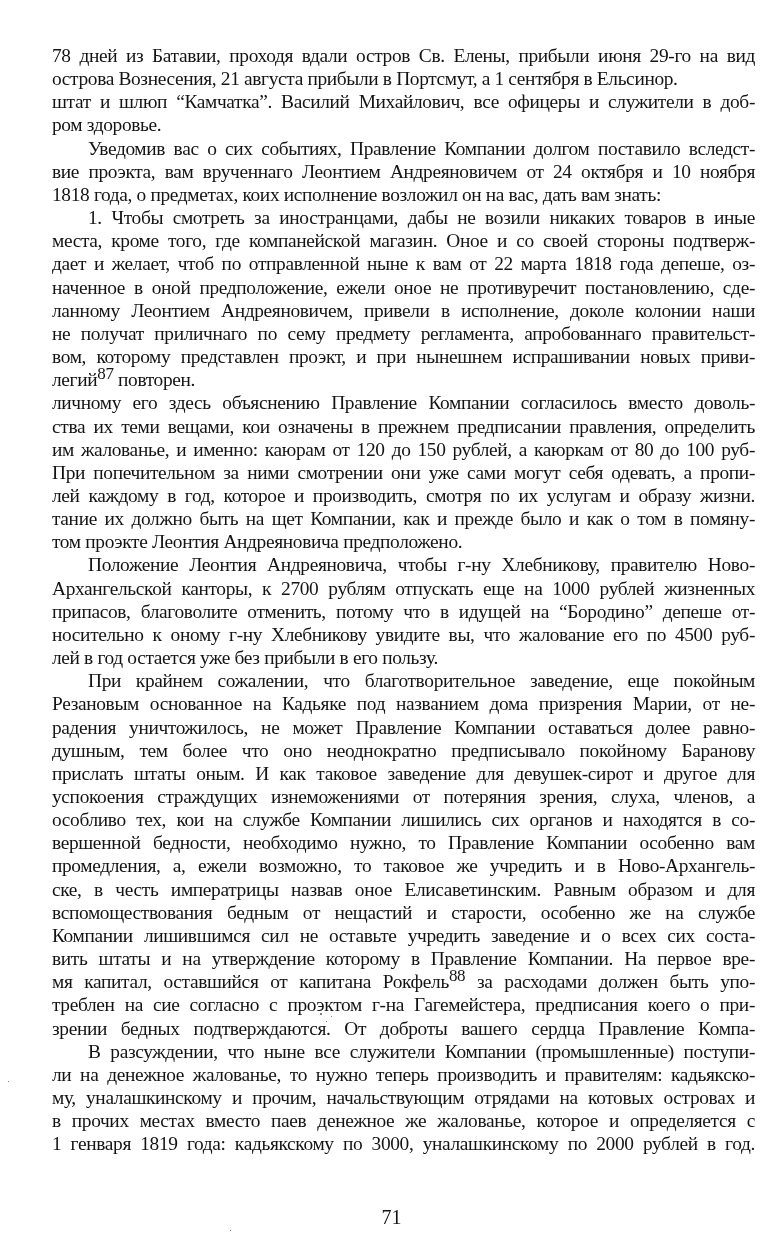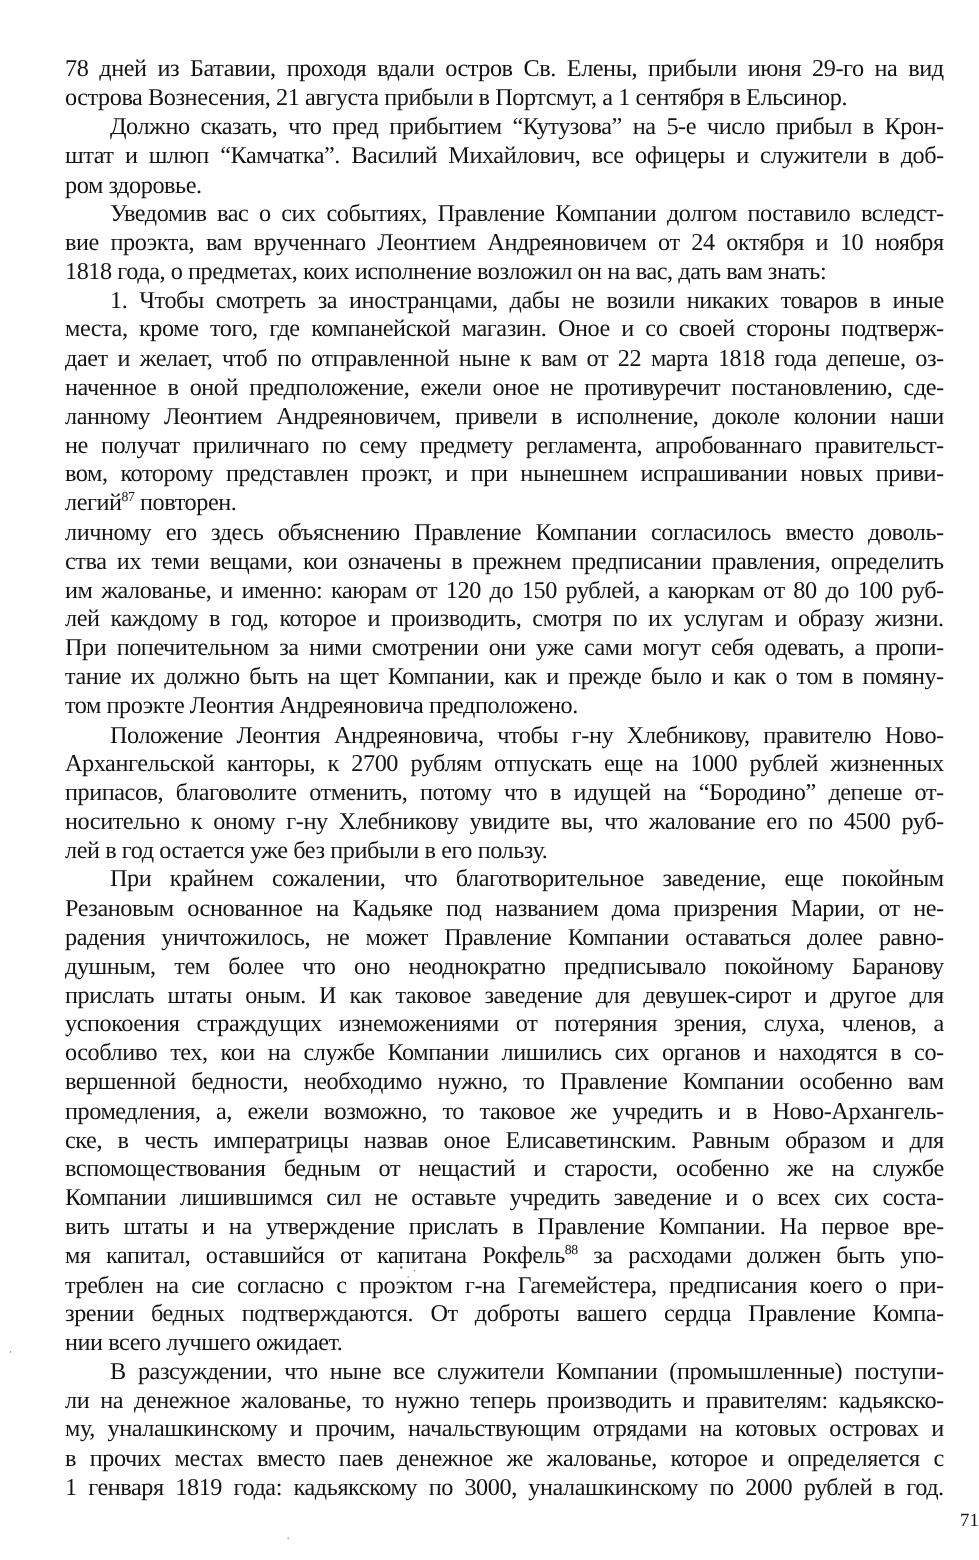--- a/index.html
+++ b/index.html
@@ -38,53 +38,52 @@
       text-align: justify;
       text-align-last: justify;
     }
     .para .line.last {
       text-align-last: left;
     }
     .para .line.first-indent {
       padding-left: 36px;
     }
     sup {
-      font-size: 11px;
+      font-size: 17px;
       line-height: 0;
       vertical-align: 7px;
       margin-top: 20px;
     }
     .page-number {
       position: absolute;
       left: 0;
       width: 783px;
       top: 1205px;
-      text-align: right;
-      font-size: 15px;
+      text-align: center;
+      font-size: 20px;
       line-height: 24px;
     }
     .speck {
       position: absolute;
       width: 2px;
       height: 2px;
       background: #555;
       border-radius: 50%;
     }
   </style>
 </head>
 <body>
 
 <div class="page">
   <div id="text-body">
       <div class="para">
         <span class="line">78 дней из Батавии, проходя вдали остров Св. Елены, прибыли июня 29-го на вид</span>
         <span class="line last">острова Вознесения, 21 августа прибыли в Портсмут, а 1 сентября в Ельсинор.</span>
       </div>
       <div class="para">
-        <span class="line first-indent">Должно сказать, что пред прибытием “Кутузова” на 5-е число прибыл в Крон-</span>
         <span class="line">штат и шлюп “Камчатка”. Василий Михайлович, все офицеры и служители в доб-</span>
         <span class="line last">ром здоровье.</span>
       </div>
       <div class="para">
         <span class="line first-indent">Уведомив вас о сих событиях, Правление Компании долгом поставило вследст-</span>
         <span class="line">вие проэкта, вам врученнаго Леонтием Андреяновичем от 24 октября и 10 ноября</span>
         <span class="line last">1818 года, о предметах, коих исполнение возложил он на вас, дать вам знать:</span>
       </div>
       <div class="para">
         <span class="line first-indent">1. Чтобы смотреть за иностранцами, дабы не возили никаких товаров в иные</span>
@@ -93,22 +92,22 @@
         <span class="line">наченное в оной предположение, ежели оное не противуречит постановлению, сде-</span>
         <span class="line">ланному Леонтием Андреяновичем, привели в исполнение, доколе колонии наши</span>
         <span class="line">не получат приличнаго по сему предмету регламента, апробованнаго правительст-</span>
         <span class="line">вом, которому представлен проэкт, и при нынешнем испрашивании новых приви-</span>
         <span class="line last">легий<sup>87</sup> повторен.</span>
       </div>
       <div class="para">
         <span class="line">личному его здесь объяснению Правление Компании согласилось вместо доволь-</span>
         <span class="line">ства их теми вещами, кои означены в прежнем предписании правления, определить</span>
         <span class="line">им жалованье, и именно: каюрам от 120 до 150 рублей, а каюркам от 80 до 100 руб-</span>
+        <span class="line">При попечительном за ними смотрении они уже сами могут себя одевать, а пропи-</span>
         <span class="line">лей каждому в год, которое и производить, смотря по их услугам и образу жизни.</span>
-        <span class="line">При попечительном за ними смотрении они уже сами могут себя одевать, а пропи-</span>
         <span class="line">тание их должно быть на щет Компании, как и прежде было и как о том в помяну-</span>
         <span class="line last">том проэкте Леонтия Андреяновича предположено.</span>
       </div>
       <div class="para">
         <span class="line first-indent">Положение Леонтия Андреяновича, чтобы г-ну Хлебникову, правителю Ново-</span>
         <span class="line">Архангельской канторы, к 2700 рублям отпускать еще на 1000 рублей жизненных</span>
         <span class="line">припасов, благоволите отменить, потому что в идущей на “Бородино” депеше от-</span>
         <span class="line">носительно к оному г-ну Хлебникову увидите вы, что жалование его по 4500 руб-</span>
         <span class="line last">лей в год остается уже без прибыли в его пользу.</span>
       </div>
@@ -118,25 +117,24 @@
         <span class="line">радения уничтожилось, не может Правление Компании оставаться долее равно-</span>
         <span class="line">душным, тем более что оно неоднократно предписывало покойному Баранову</span>
         <span class="line">прислать штаты оным. И как таковое заведение для девушек-сирот и другое для</span>
         <span class="line">успокоения страждущих изнеможениями от потеряния зрения, слуха, членов, а</span>
         <span class="line">особливо тех, кои на службе Компании лишились сих органов и находятся в со-</span>
         <span class="line">вершенной бедности, необходимо нужно, то Правление Компании особенно вам</span>
         <span class="line">промедления, а, ежели возможно, то таковое же учредить и в Ново-Архангель-</span>
         <span class="line">ске, в честь императрицы назвав оное Елисаветинским. Равным образом и для</span>
         <span class="line">вспомоществования бедным от нещастий и старости, особенно же на службе</span>
         <span class="line">Компании лишившимся сил не оставьте учредить заведение и о всех сих соста-</span>
-        <span class="line">вить штаты и на утверждение прислать в Правление Компании. На первое вре-</span>
+        <span class="line">вить штаты и на утверждение которому в Правление Компании. На первое вре-</span>
         <span class="line">мя капитал, оставшийся от капитана Рокфель<sup>88</sup> за расходами должен быть упо-</span>
         <span class="line">треблен на сие согласно с проэктом г-на Гагемейстера, предписания коего о при-</span>
         <span class="line">зрении бедных подтверждаются. От доброты вашего сердца Правление Компа-</span>
-        <span class="line last">нии всего лучшего ожидает.</span>
       </div>
       <div class="para">
         <span class="line first-indent">В разсуждении, что ныне все служители Компании (промышленные) поступи-</span>
         <span class="line">ли на денежное жалованье, то нужно теперь производить и правителям: кадьякско-</span>
         <span class="line">му, уналашкинскому и прочим, начальствующим отрядами на котовых островах и</span>
         <span class="line">в прочих местах вместо паев денежное же жалованье, которое и определяется с</span>
         <span class="line">1 генваря 1819 года: кадьякскому по 3000, уналашкинскому по 2000 рублей в год.</span>
       </div>
     </div>
 </div>

